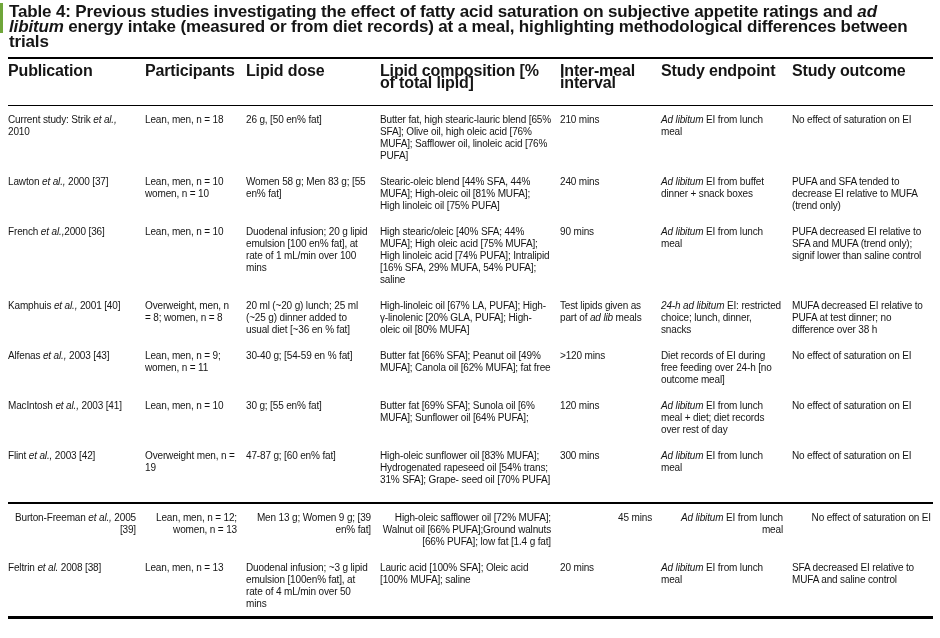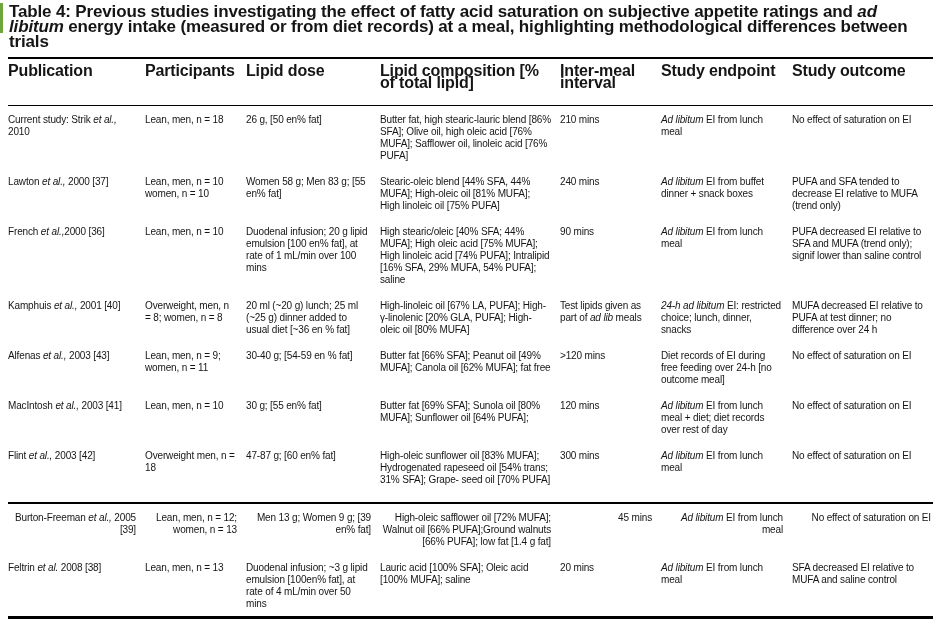--- a/index.html
+++ b/index.html
@@ -72,21 +72,21 @@
       <th>Inter-meal interval</th>
       <th>Study endpoint</th>
       <th>Study outcome</th>
     </tr>
   </thead>
   <tbody>
       <tr>
         <td>Current study: Strik <i>et al.,</i> 2010</td>
         <td>Lean, men, n = 18</td>
         <td>26 g, [50 en% fat]</td>
-        <td>Butter fat, high stearic-lauric blend [86% SFA]; Olive oil, high oleic acid [76% MUFA]; Safflower oil, linoleic acid [76% PUFA]</td>
+        <td>Butter fat, high stearic-lauric blend [65% SFA]; Olive oil, high oleic acid [76% MUFA]; Safflower oil, linoleic acid [76% PUFA]</td>
         <td>210 mins</td>
         <td><i>Ad libitum</i> EI from lunch meal</td>
         <td>No effect of saturation on EI</td>
       </tr>
       <tr>
         <td>Lawton <i>et al.,</i> 2000 [37]</td>
         <td>Lean, men, n = 10 women, n = 10</td>
         <td>Women 58 g; Men 83 g; [55 en% fat]</td>
         <td>Stearic-oleic blend [44% SFA, 44% MUFA]; High-oleic oil [81% MUFA]; High linoleic oil [75% PUFA]</td>
         <td>240 mins</td>
@@ -102,43 +102,43 @@
         <td><i>Ad libitum</i> EI from lunch meal</td>
         <td>PUFA decreased EI relative to SFA and MUFA (trend only); signif lower than saline control</td>
       </tr>
       <tr>
         <td>Kamphuis <i>et al.,</i> 2001 [40]</td>
         <td>Overweight, men, n = 8; women, n = 8</td>
         <td>20 ml (~20 g) lunch; 25 ml (~25 g) dinner added to usual diet [~36 en % fat]</td>
         <td>High-linoleic oil [67% LA, PUFA]; High-γ-linolenic [20% GLA, PUFA]; High-oleic oil [80% MUFA]</td>
         <td>Test lipids given as part of <i>ad lib</i> meals</td>
         <td><i>24-h ad libitum</i> EI: restricted choice; lunch, dinner, snacks</td>
-        <td>MUFA decreased EI relative to PUFA at test dinner; no difference over 24 h</td>
+        <td>MUFA decreased EI relative to PUFA at test dinner; no difference over 38 h</td>
       </tr>
       <tr>
         <td>Alfenas <i>et al.,</i> 2003 [43]</td>
         <td>Lean, men, n = 9; women, n = 11</td>
         <td>30-40 g; [54-59 en % fat]</td>
         <td>Butter fat [66% SFA]; Peanut oil [49% MUFA]; Canola oil [62% MUFA]; fat free</td>
         <td>&gt;120 mins</td>
         <td>Diet records of EI during free feeding over 24-h [no outcome meal]</td>
         <td>No effect of saturation on EI</td>
       </tr>
       <tr>
         <td>MacIntosh <i>et al.,</i> 2003 [41]</td>
         <td>Lean, men, n = 10</td>
         <td>30 g; [55 en% fat]</td>
-        <td>Butter fat [69% SFA]; Sunola oil [80% MUFA]; Sunflower oil [64% PUFA];</td>
+        <td>Butter fat [69% SFA]; Sunola oil [6% MUFA]; Sunflower oil [64% PUFA];</td>
         <td>120 mins</td>
         <td><i>Ad libitum</i> EI from lunch meal + diet; diet records over rest of day</td>
         <td>No effect of saturation on EI</td>
       </tr>
       <tr>
         <td>Flint <i>et al.,</i> 2003 [42]</td>
-        <td>Overweight men, n = 18</td>
+        <td>Overweight men, n = 19</td>
         <td>47-87 g; [60 en% fat]</td>
         <td>High-oleic sunflower oil [83% MUFA]; Hydrogenated rapeseed oil [54% trans; 31% SFA]; Grape- seed oil [70% PUFA]</td>
         <td>300 mins</td>
         <td><i>Ad libitum</i> EI from lunch meal</td>
         <td>No effect of saturation on EI</td>
       </tr>
       <tr class="section-start">
         <td>Burton-Freeman <i>et al.,</i> 2005 [39]</td>
         <td>Lean, men, n = 12; women, n = 13</td>
         <td>Men 13 g; Women 9 g; [39 en% fat]</td>

